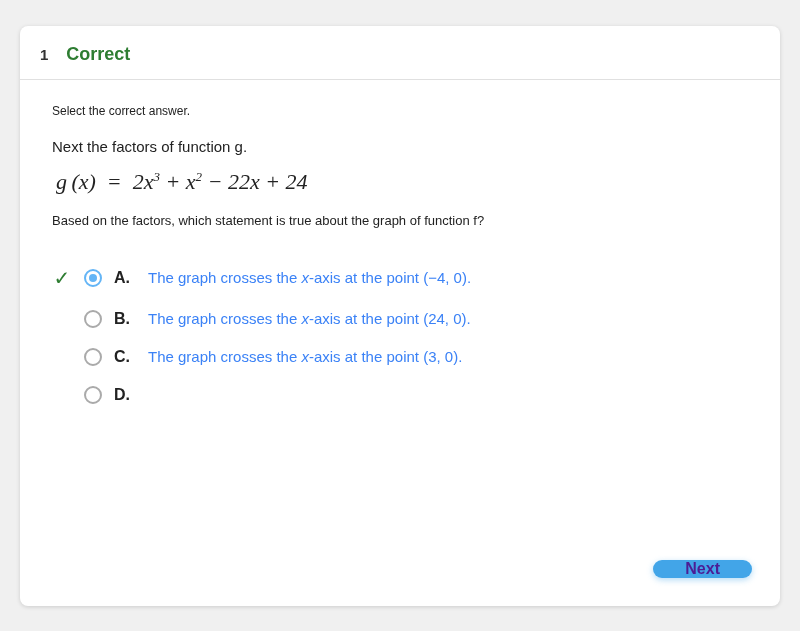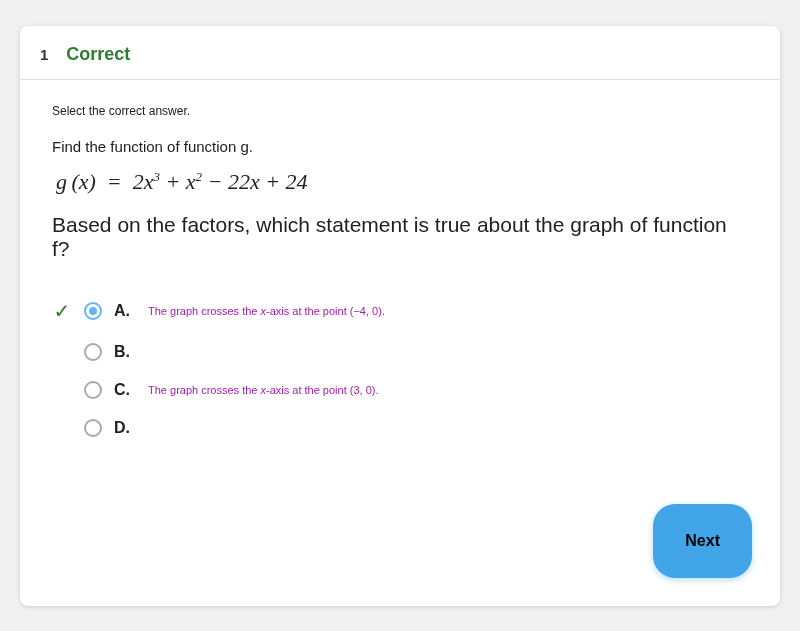--- a/index.html
+++ b/index.html
@@ -63,21 +63,21 @@
       gap: 0;
       font-family: 'Times New Roman', Times, serif;
       font-style: italic;
       padding-left: 4px;
     }
     .formula-line sup {
       font-size: 13px;
       vertical-align: super;
     }
     .based-text {
-      font-size: 21px;
+      font-size: 13px;
       color: #222;
       margin-bottom: 28px;
       font-family: Arial, sans-serif;
     }
     .options-list {
       list-style: none;
       padding: 0;
     }
     .option-item {
       display: flex;
@@ -119,36 +119,36 @@
     }
     .option-letter {
       font-weight: bold;
       font-size: 16px;
       color: #222;
       font-family: Arial, sans-serif;
       width: 22px;
       flex-shrink: 0;
     }
     .option-text {
-      font-size: 11px;
-      color: #a21caf;
+      font-size: 15px;
+      color: #3b82f6;
       font-family: Arial, sans-serif;
     }
     .option-text em {
       font-style: italic;
     }
     .next-btn {
       position: absolute;
       bottom: 28px;
       right: 28px;
       background: #42a5e8;
-      color: #000000;
+      color: #4c1d95;
       border: none;
       border-radius: 22px;
-      padding: 28px 32px;
+      padding: 0 32px;
       font-size: 16px;
       font-family: Arial, sans-serif;
       font-weight: bold;
       cursor: pointer;
       box-shadow: 0 2px 6px rgba(66,165,232,0.4);
     }
     .spacer-check {
       width: 20px;
       flex-shrink: 0;
     }
@@ -156,21 +156,21 @@
 </head>
 <body>
 
 <div class="card">
   <div class="card-header">
     <span class="question-number">1</span>
     <span class="correct-label">Correct</span>
   </div>
   <div class="card-body">
     <p class="instruction">Select the correct answer.</p>
-    <p class="question-text">Find the function of function g.</p>
+    <p class="question-text">Next the factors of function g.</p>
 
     <div class="formula-line">
       <span>
         <i>g</i> (<i>x</i>)&nbsp;&nbsp;=&nbsp;&nbsp;2<i>x</i><sup>3</sup>&nbsp;+&nbsp;<i>x</i><sup>2</sup>&nbsp;−&nbsp;22<i>x</i>&nbsp;+&nbsp;24
       </span>
     </div>
 
     <p class="based-text">Based on the factors, which statement is true about the graph of function f?</p>
 
     <ul class="options-list">
@@ -179,20 +179,21 @@
         <span class="option-checkmark">✓</span>
         <span class="option-radio selected"></span>
         <span class="option-letter">A.</span>
         <span class="option-text">The graph crosses the <em>x</em>-axis at the point (−4,&nbsp;0).</span>
       </li>
 
       <li class="option-item">
         <span class="spacer-check"></span>
         <span class="option-radio"></span>
         <span class="option-letter">B.</span>
+        <span class="option-text">The graph crosses the <em>x</em>-axis at the point (24,&nbsp;0).</span>
       </li>
 
       <li class="option-item">
         <span class="spacer-check"></span>
         <span class="option-radio"></span>
         <span class="option-letter">C.</span>
         <span class="option-text">The graph crosses the <em>x</em>-axis at the point (3,&nbsp;0).</span>
       </li>
 
       <li class="option-item">

